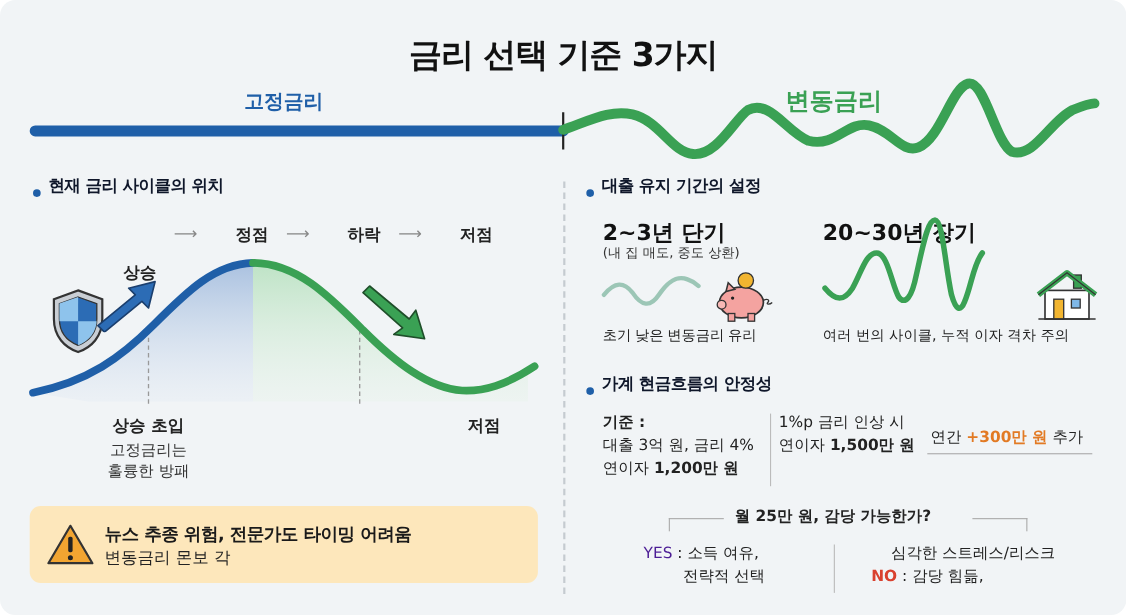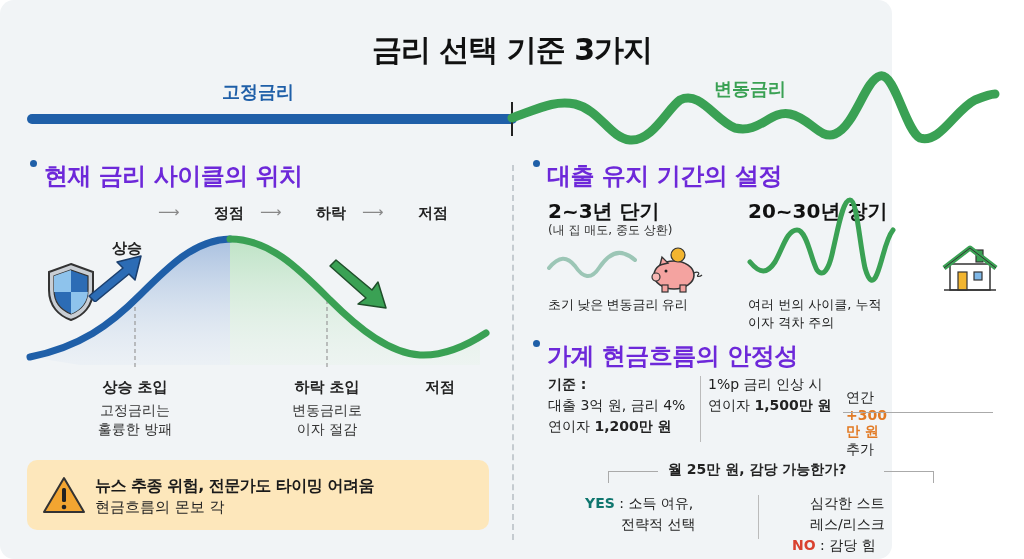--- a/index.html
+++ b/index.html
@@ -1,43 +1,43 @@
 <!DOCTYPE html>
 <html><head>
   <meta charset="utf-8">
   <style>
     * { box-sizing: border-box; margin: 0; padding: 0; }
     html, body { width: 1024px; height: 559px; overflow: hidden; background: #ffffff; }
     body { font-family: "DejaVu Sans", "Liberation Sans", sans-serif; color: #1a1a1a; }
     .card {
-      position: absolute; left: 0; top: 0; width: 892px; height: 559px;
+      position: absolute; left: 0; top: 0; width: 1024px; height: 559px;
       background: #f1f4f6; border-radius: 14px;
     }
     .abs { position: absolute; }
     .title { left: 0; width: 1024px; top: 30px; text-align: center; font-size: 30px; font-weight: bold; letter-spacing: -1px; color: #111; }
     .fixed-label { left: 222px; top: 80px; font-size: 18px; font-weight: bold; color: #1f5fa8; }
-    .var-label { left: 714px; top: 77px; font-size: 18px; font-weight: bold; color: #3aa154; }
-    .section-h { font-size: 24px; font-weight: bold; color: #6d28d9; letter-spacing: -0.5px; display: flex; align-items: flex-start; }
+    .var-label { left: 714px; top: 77px; font-size: 22px; font-weight: bold; color: #3aa154; }
+    .section-h { font-size: 15px; font-weight: bold; color: #0f172a; letter-spacing: -0.5px; display: flex; align-items: flex-end; }
     .section-h .dot { width: 7px; height: 7px; border-radius: 50%; background: #1f5fa8; margin-right: 7px; display: inline-block; }
     .stage { font-size: 15px; font-weight: bold; color: #222; }
     .arrow-txt { font-size: 15px; color: #888; }
     .lbl-bold { font-size: 15px; font-weight: bold; color: #222; text-align: center; }
     .lbl-sub { font-size: 14px; color: #333; text-align: center; line-height: 19px; }
     .warn-box {
       left: 27px; top: 460px; width: 462px; height: 70px; background: #fde7bb; border-radius: 10px;
     }
     .warn-t1 { left: 95px; top: 476px; font-size: 16px; font-weight: bold; color: #1a1a1a; letter-spacing: -0.5px; }
     .warn-t2 { left: 95px; top: 498px; font-size: 15px; color: #222; }
     .txt15b { font-size: 20px; font-weight: bold; color: #111; }
     .txt12 { font-size: 12px; color: #333; }
     .txt13 { font-size: 13px; color: #222; }
     .txt14 { font-size: 14px; color: #222; }
     .orange { color: #e27a24; font-weight: bold; }
     .b { font-weight: bold; }
-    .yes { color: #0f766e; font-weight: bold; }
+    .yes { color: #4c1d95; font-weight: normal; }
     .no { color: #d9412f; font-weight: bold; }
   </style>
 </head>
 <body>
 
 <div class="card">
 
   <div class="abs title">금리 선택 기준 3가지</div>
 
   <div class="abs fixed-label">고정금리</div>
@@ -96,37 +96,32 @@
 
   <svg class="abs" style="left:328px;top:258px;" width="64" height="54" viewBox="0 0 64 54">
     <path d="M2,8 L8,2 L44,32 L50,24 L58,50 L30,46 L38,40 Z" fill="#3aa154" stroke="#1f4f2a" stroke-width="1.5" stroke-linejoin="round"></path>
   </svg>
 
   <div class="abs" style="left:75px;top:378px;width:120px;">
     <div class="lbl-bold">상승 초입</div>
     <div class="lbl-sub" style="margin-top:4px;">고정금리는</div>
     <div class="lbl-sub">훌륭한 방패</div>
   </div>
-  <div class="abs" style="left:267px;top:378px;width:120px;">
-    <div class="lbl-bold">하락 초입</div>
-    <div class="lbl-sub" style="margin-top:4px;">변동금리로</div>
-    <div class="lbl-sub">이자 절감</div>
-  </div>
   <div class="abs" style="left:400px;top:378px;width:80px;">
     <div class="lbl-bold">저점</div>
   </div>
 
   <div class="abs warn-box"></div>
   <svg class="abs" style="left:42px;top:476px;" width="44" height="38" viewBox="0 0 44 38">
     <path d="M22,2 L42,36 L2,36 Z" fill="#f2a531" stroke="#333" stroke-width="2" stroke-linejoin="round"></path>
     <rect x="20" y="12" width="4" height="14" rx="1.5" fill="#222"></rect>
     <circle cx="22" cy="31" r="2.3" fill="#222"></circle>
   </svg>
   <div class="abs warn-t1">뉴스 추종 위험, 전문가도 타이밍 어려움</div>
-  <div class="abs warn-t2">현금흐름의 몬보 각</div>
+  <div class="abs warn-t2">변동금리 몬보 각</div>
 
   <div class="abs section-h" style="left:533px;top:160px;">
     <span class="dot"></span>
     <span>대출 유지 기간의 설정</span>
   </div>
 
   <div class="abs txt15b" style="left:548px;top:198px;">2~3년 단기</div>
   <div class="abs txt12" style="left:548px;top:222px;">(내 집 매도, 중도 상환)</div>
   <svg class="abs" style="left:545px;top:248px;" width="95" height="40">
     <path d="M4,20 C14,8 22,8 30,18 C38,30 46,32 54,20 C62,8 70,2 80,6 C86,8 88,10 90,12" fill="none" stroke="#9cc6b6" stroke-width="4" stroke-linecap="round"></path>

